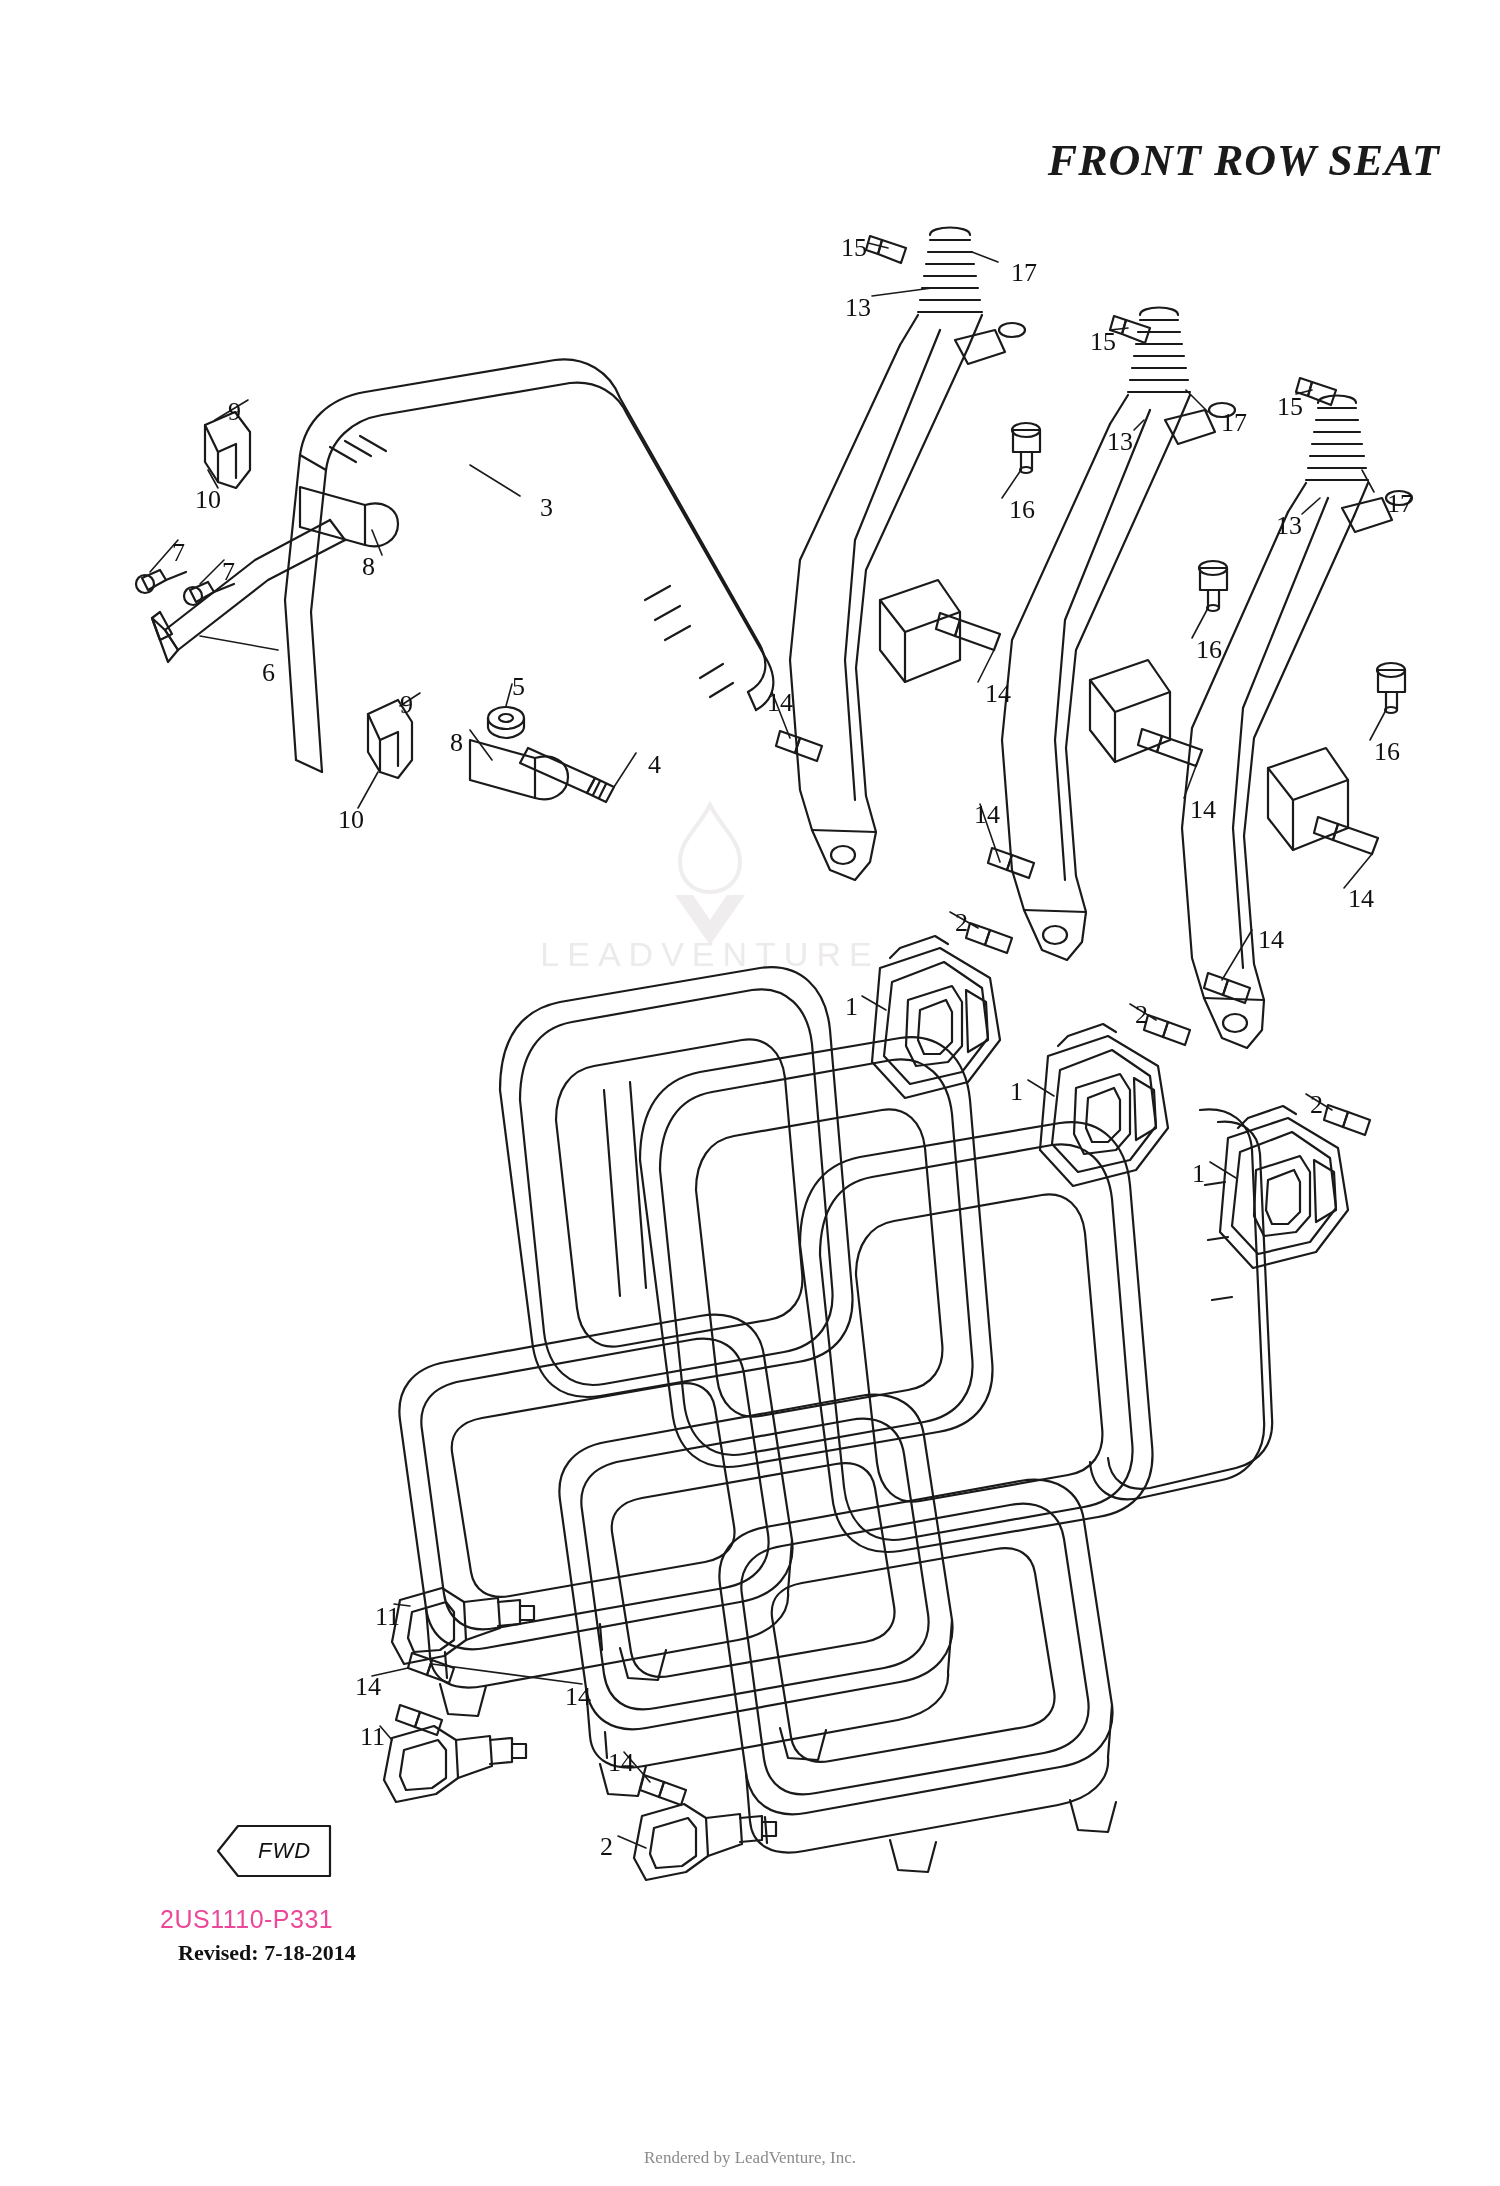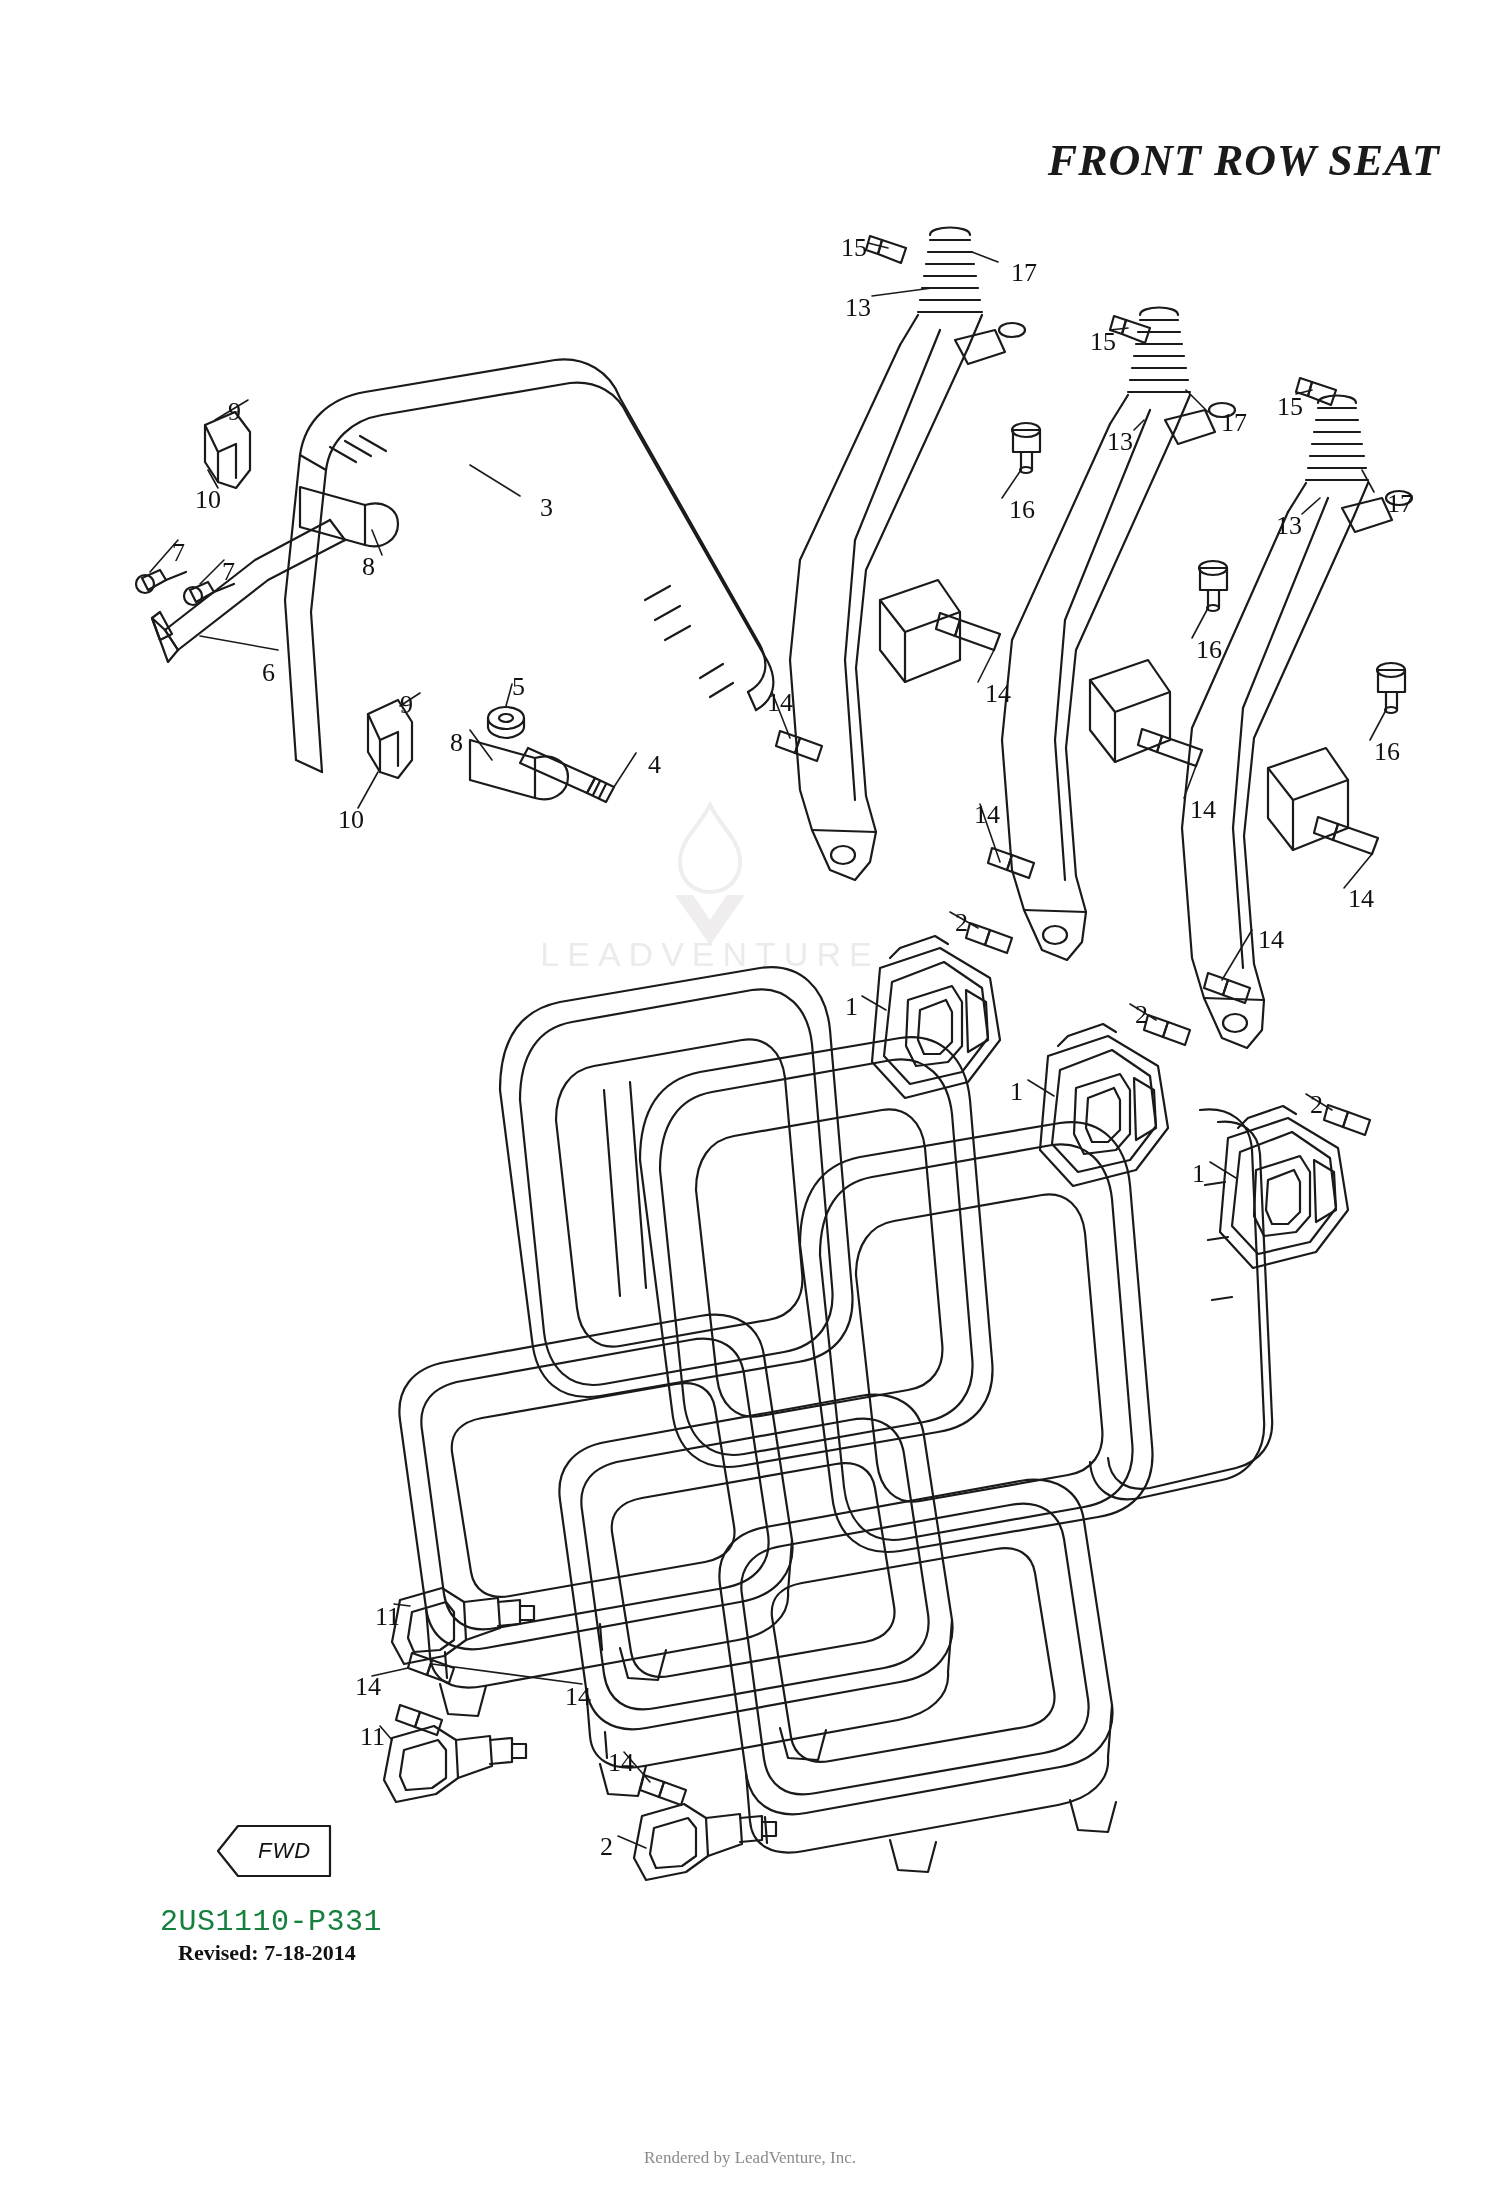--- a/index.html
+++ b/index.html
@@ -37,23 +37,23 @@
     font-family: "Liberation Serif", serif;
     font-size: 26px;
     color: #111;
     font-weight: 400;
     white-space: nowrap;
   }
   .partnum {
     position: absolute;
     left: 160px;
     top: 1905px;
-    font-family: Liberation Mono, monospace;
-    font-size: 30px;
-    color: #15803d;
+    font-family: Liberation Sans, sans-serif;
+    font-size: 25px;
+    color: #ec4899;
     letter-spacing: 0.5px;
   }
   .revised {
     position: absolute;
     left: 178px;
     top: 1940px;
     font-family: "Liberation Serif", serif;
     font-size: 22px;
     font-weight: bold;
     color: #111;

